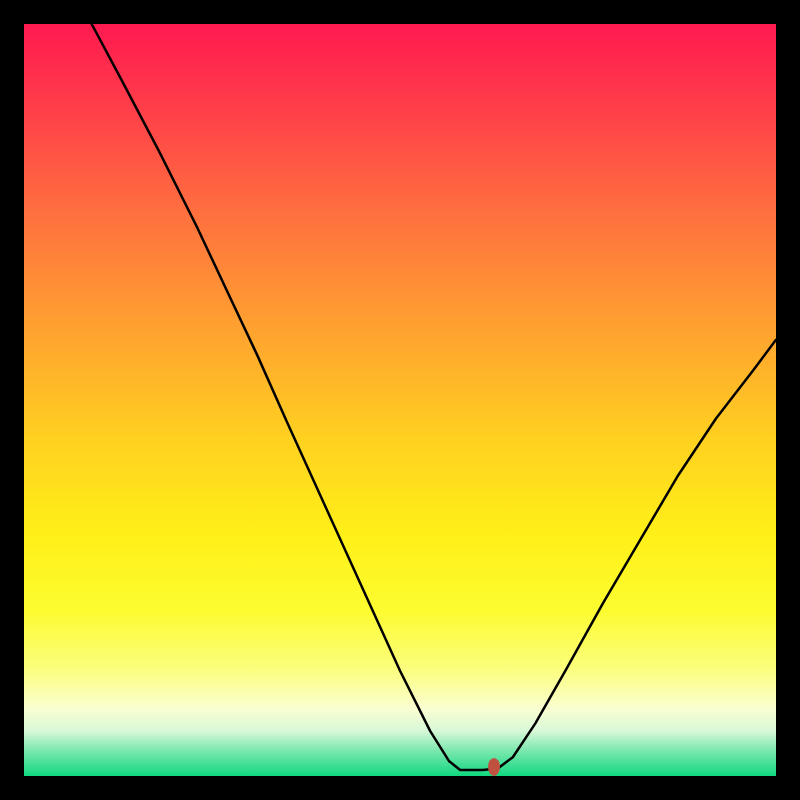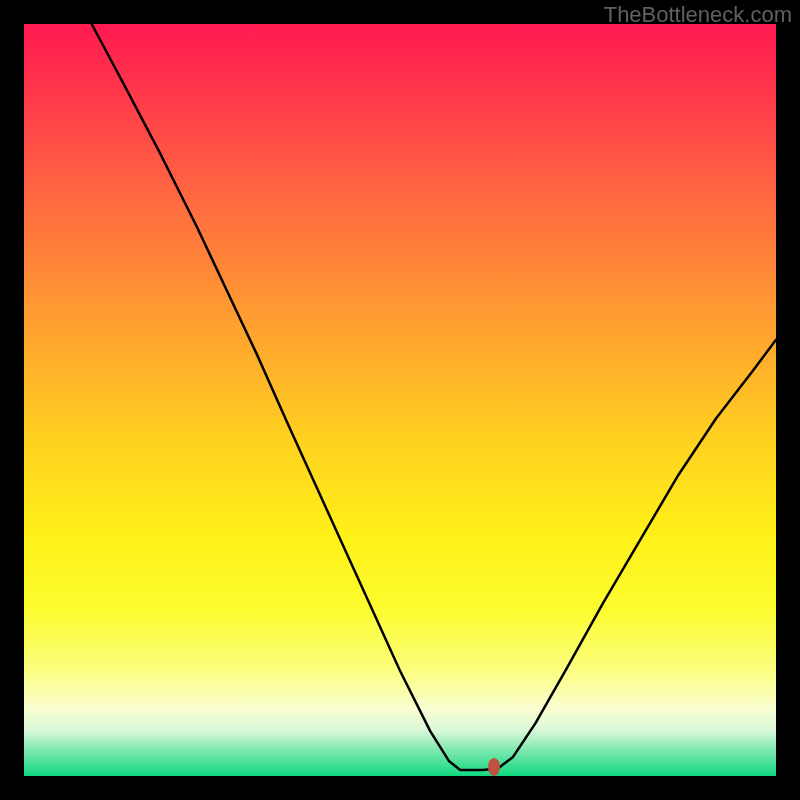--- a/index.html
+++ b/index.html
@@ -26,21 +26,20 @@
     z-index: 10;
   }
   svg {
     display: block;
   }
 </style>
 </head>
 <body>
 
 <div class="chart-container">
-  <div class="watermark">TheBottleneck.com</div>
   <svg width="800" height="800" viewBox="0 0 800 800">
     <defs>
       <linearGradient id="bg-gradient" x1="0" y1="0" x2="0" y2="1">
           <stop offset="0%" stop-color="#ff1a50"></stop>
           <stop offset="10%" stop-color="#ff3a4a"></stop>
           <stop offset="25%" stop-color="#ff6f3f"></stop>
           <stop offset="40%" stop-color="#ffa030"></stop>
           <stop offset="55.00000000000001%" stop-color="#ffd020"></stop>
           <stop offset="68%" stop-color="#fff018"></stop>
           <stop offset="78%" stop-color="#fcfc30"></stop>

